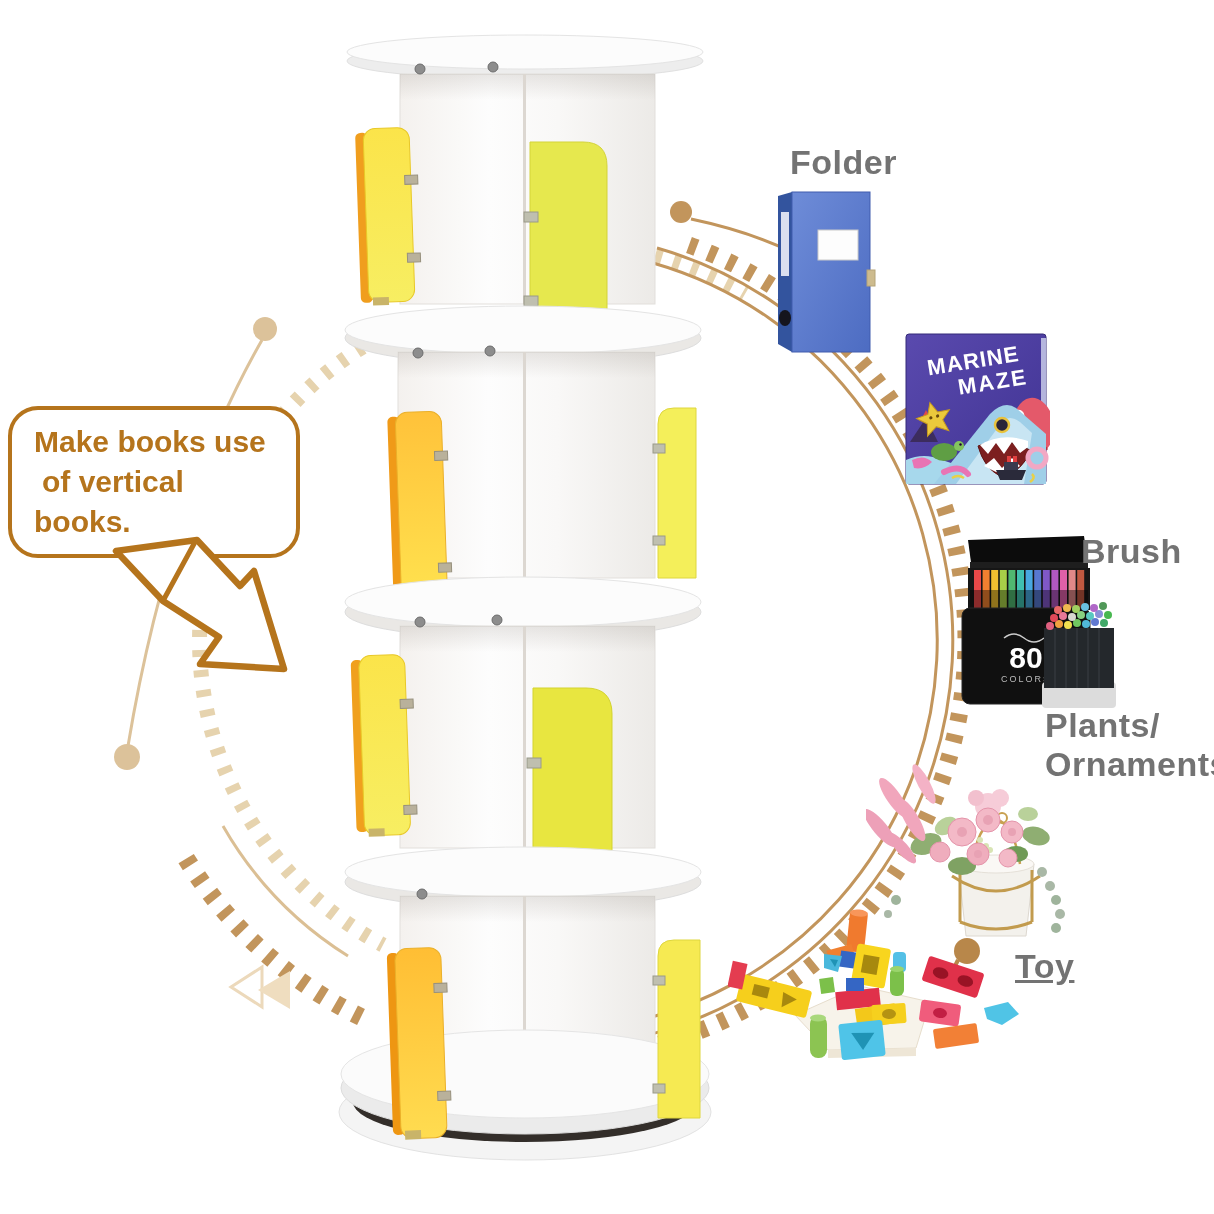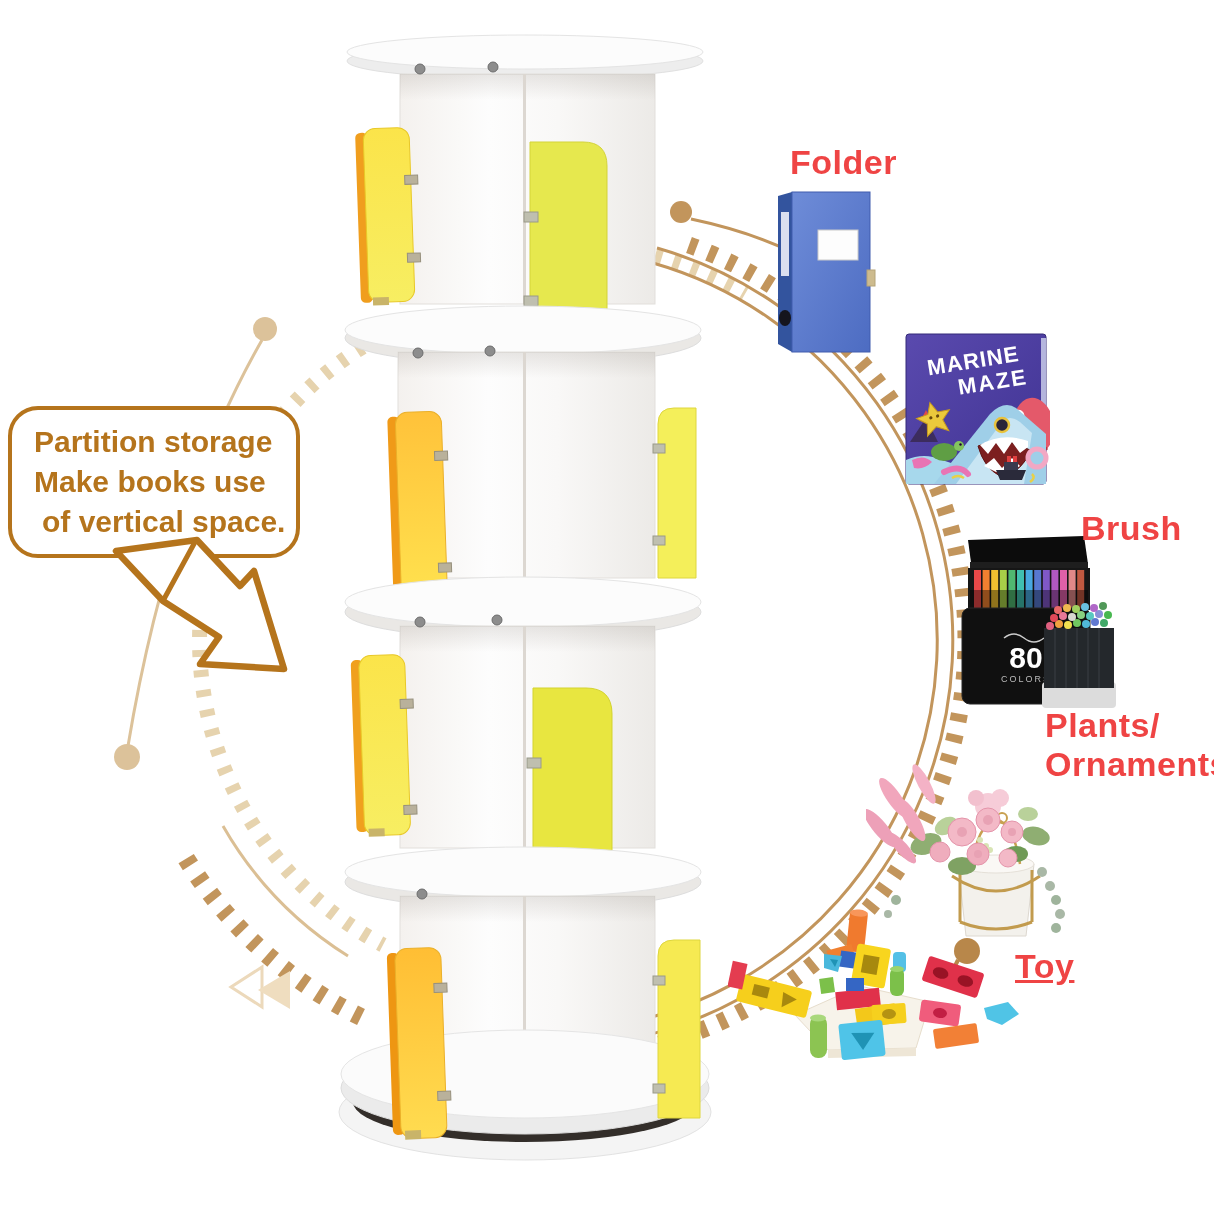--- a/index.html
+++ b/index.html
@@ -1,20 +1,20 @@
 <!DOCTYPE html>
 <html><head>
 <meta charset="utf-8">
 <style>
   html,body{margin:0;padding:0;background:#fff;}
   .canvas{position:relative;width:1214px;height:1214px;background:#ffffff;overflow:hidden;
           font-family:"Liberation Sans",sans-serif;}
   .layer{position:absolute;left:0;top:0;}
   svg text{font-family:"Liberation Sans",sans-serif;}
-  .side-label{position:absolute;color:#ef4444;font-weight:bold;font-size:34px;letter-spacing:.5px;line-height:39px;white-space:nowrap;}
+  .side-label{position:absolute;color:#737373;font-weight:bold;font-size:34px;letter-spacing:.5px;line-height:39px;white-space:nowrap;}
   .callout{position:absolute;left:8px;top:406px;width:292px;border:4px solid #b5741c;border-radius:30px;
            background:#ffffff;color:#b5741c;font-weight:bold;font-size:30px;line-height:40px;
            padding:12px 8px 12px 22px;box-sizing:border-box;}
   .callout .l3{text-indent:8px;}
   .callout span{display:block;}
 </style>
 </head>
 <body>
 
 <div class="canvas">
@@ -420,33 +420,32 @@
     <g>
       <rect x="82" y="126" width="17" height="42" rx="8" fill="#8cc452"></rect>
       <ellipse cx="90" cy="128" rx="8" ry="3.5" fill="#a9d87c"></ellipse>
     </g>
     <rect x="206" y="136" width="44" height="20" rx="2" fill="#f28036" transform="rotate(-8 228 146)"></rect>
     <path d="M256,118 l24,-6 l11,12 l-17,11 l-15,-6 z" fill="#50c4e6"></path>
     <rect x="2" y="72" width="15" height="26" fill="#e43c50" transform="rotate(12 9 85)"></rect>
   </svg>
 
   <div class="callout">
-    <span class="l1">Partition storage</span>
     <span class="l2">Make books use</span>
-    <span class="l3">of vertical space.</span>
+    <span class="l3">of vertical books.</span>
   </div>
 
   <svg class="layer" width="1214" height="1214" viewBox="0 0 1214 1214" style="pointer-events:none;">
     <g>
       <path d="M116,551 L197,540 L240,586 L254,571 L284,669 L200,664 L219,637 L163,601 Z" fill="#ffffff" stroke="#b5741c" stroke-width="6.5" stroke-linejoin="round"></path>
       <path d="M195,542 L164,599" stroke="#b5741c" stroke-width="5" stroke-linecap="round"></path>
     </g>
   </svg>
 
   <div class="side-label" style="left:790px;top:143px;">Folder</div>
-  <div class="side-label" style="left:1081px;top:509px;">Brush</div>
+  <div class="side-label" style="left:1081px;top:532px;">Brush</div>
   <div class="side-label" style="left:1045px;top:706px;">
     <span style="display:block;">Plants/</span>
     <span style="display:block;">Ornaments</span>
   </div>
   <div class="side-label" style="left:1015px;top:947px;text-decoration:underline;">Toy</div>
 
 </div>
 
 </body></html>

